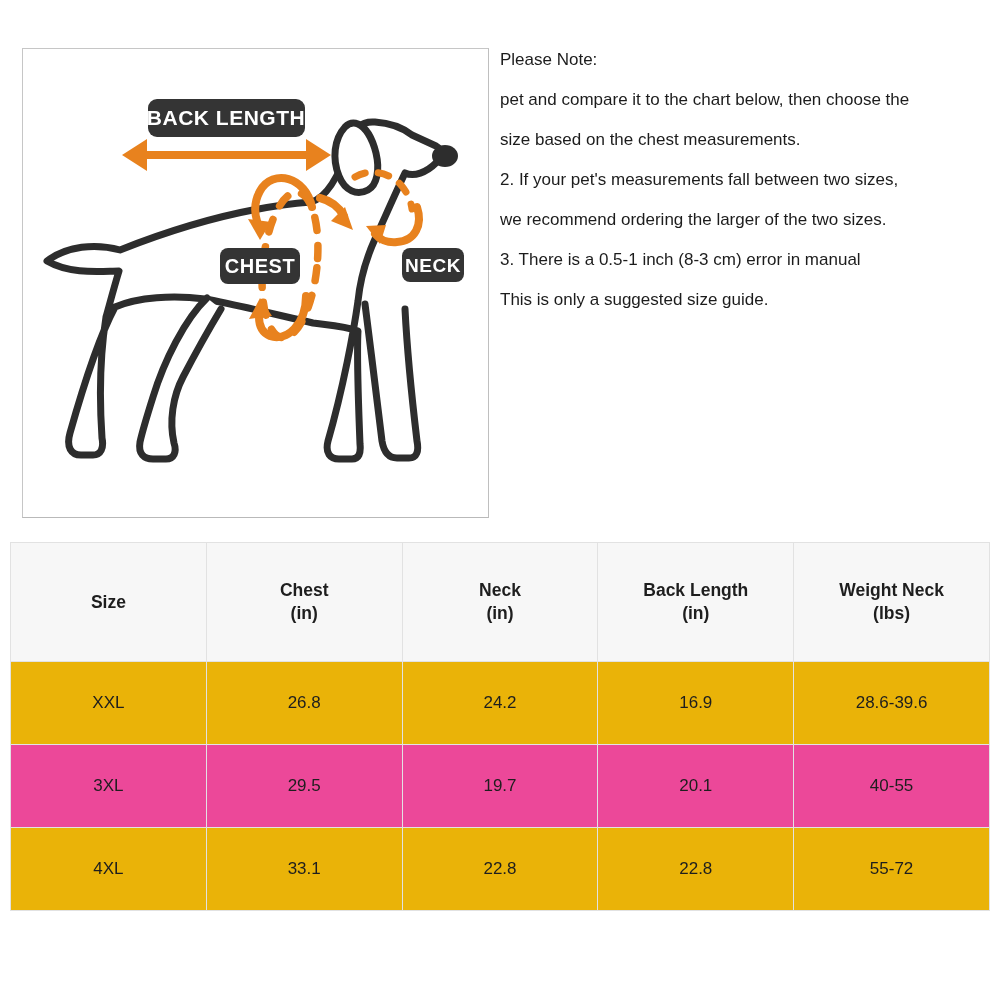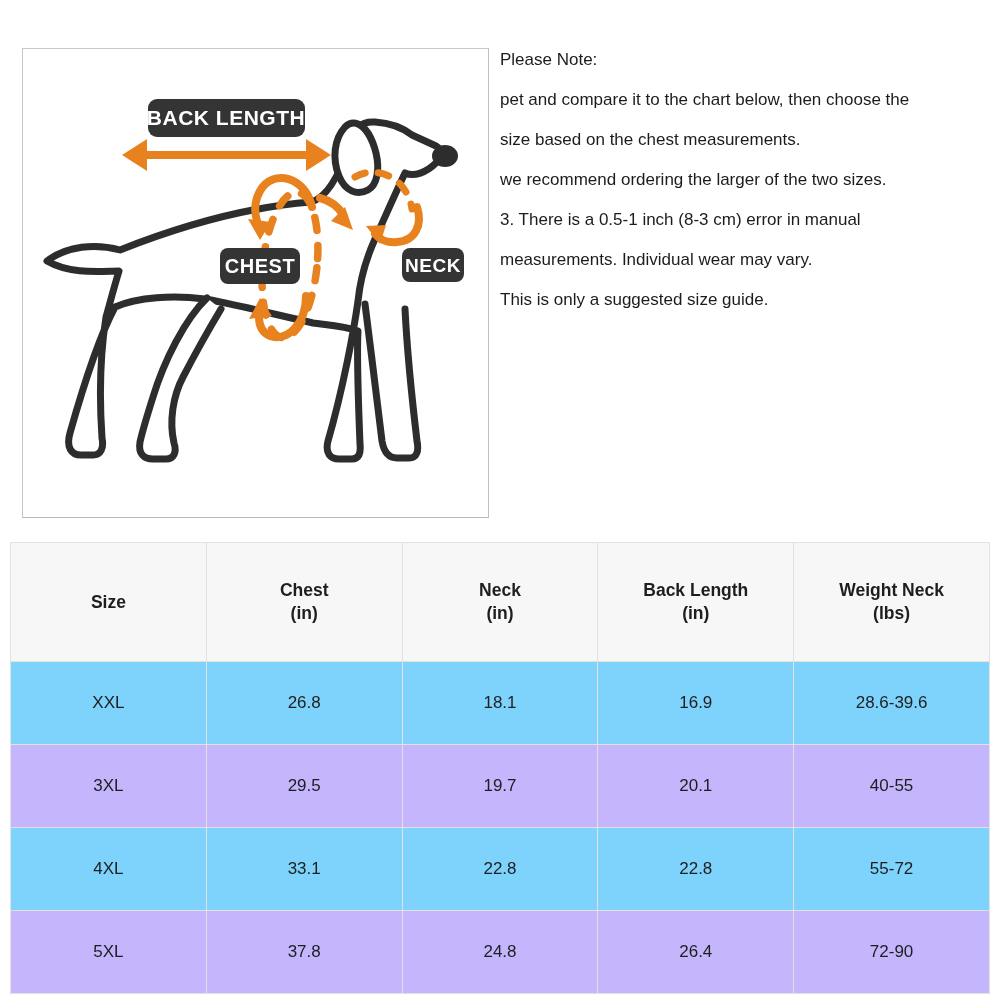--- a/index.html
+++ b/index.html
@@ -22,22 +22,22 @@
   .notes{position:absolute;left:500px;top:40px;width:495px;}
   .note-line{height:40px;line-height:40px;font-size:17px;white-space:nowrap;color:#1c1c1c;}
 
   
   table.size-chart{position:absolute;left:10px;top:542px;width:980px;
     border-collapse:collapse;table-layout:fixed;}
   table.size-chart th,table.size-chart td{
     border:1px solid #e2e2e2;text-align:center;vertical-align:middle;
     font-family:"Liberation Sans","DejaVu Sans",sans-serif;color:#1e1e1e;padding:0;}
   table.size-chart th{height:118px;font-size:17.5px;font-weight:bold;background:#f7f7f7;}
-  table.size-chart td{height:82px;font-size:17px;font-weight:normal;background:#7dd3fc;}
-  table.size-chart tr.alt td{background:#c4b5fd;}
+  table.size-chart td{height:82px;font-size:17px;font-weight:normal;background:#eab308;}
+  table.size-chart tr.alt td{background:#ec4899;}
   .th-line{line-height:23px;}
 </style>
 </head>
 <body>
 
 <div class="diagram-box">
   <svg viewBox="0 0 465 468">
 
     <path class="dog-line" d="
       M 24,212
@@ -137,23 +137,23 @@
       <rect class="tag-rect" x="379" y="199" width="62" height="34" rx="8"></rect>
       <text class="tag-text" x="410" y="223" font-size="19">NECK</text>
     </g>
   </svg>
 </div>
 
 <div class="notes">
   <div class="note-line">Please Note:</div>
   <div class="note-line">pet and compare it to the chart below, then choose the</div>
   <div class="note-line">size based on the chest measurements.</div>
+  <div class="note-line">2. If your pet's measurements fall between two sizes,</div>
   <div class="note-line">we recommend ordering the larger of the two sizes.</div>
   <div class="note-line">3. There is a 0.5-1 inch (8-3 cm) error in manual</div>
-  <div class="note-line">measurements. Individual wear may vary.</div>
   <div class="note-line">This is only a suggested size guide.</div>
 </div>
 
 <table class="size-chart">
   <thead>
     <tr>
       <th>
         <div class="th-line">Size</div>
         <div class="th-line"></div>
       </th>
@@ -172,39 +172,32 @@
       <th>
         <div class="th-line">Weight Neck</div>
         <div class="th-line">(lbs)</div>
       </th>
     </tr>
   </thead>
   <tbody>
     <tr>
       <td>XXL</td>
       <td>26.8</td>
-      <td>18.1</td>
+      <td>24.2</td>
       <td>16.9</td>
       <td>28.6-39.6</td>
     </tr>
     <tr class="alt">
       <td>3XL</td>
       <td>29.5</td>
       <td>19.7</td>
       <td>20.1</td>
       <td>40-55</td>
     </tr>
     <tr>
       <td>4XL</td>
       <td>33.1</td>
       <td>22.8</td>
       <td>22.8</td>
       <td>55-72</td>
     </tr>
-    <tr class="alt">
-      <td>5XL</td>
-      <td>37.8</td>
-      <td>24.8</td>
-      <td>26.4</td>
-      <td>72-90</td>
-    </tr>
   </tbody>
 </table>
 
 </body></html>

